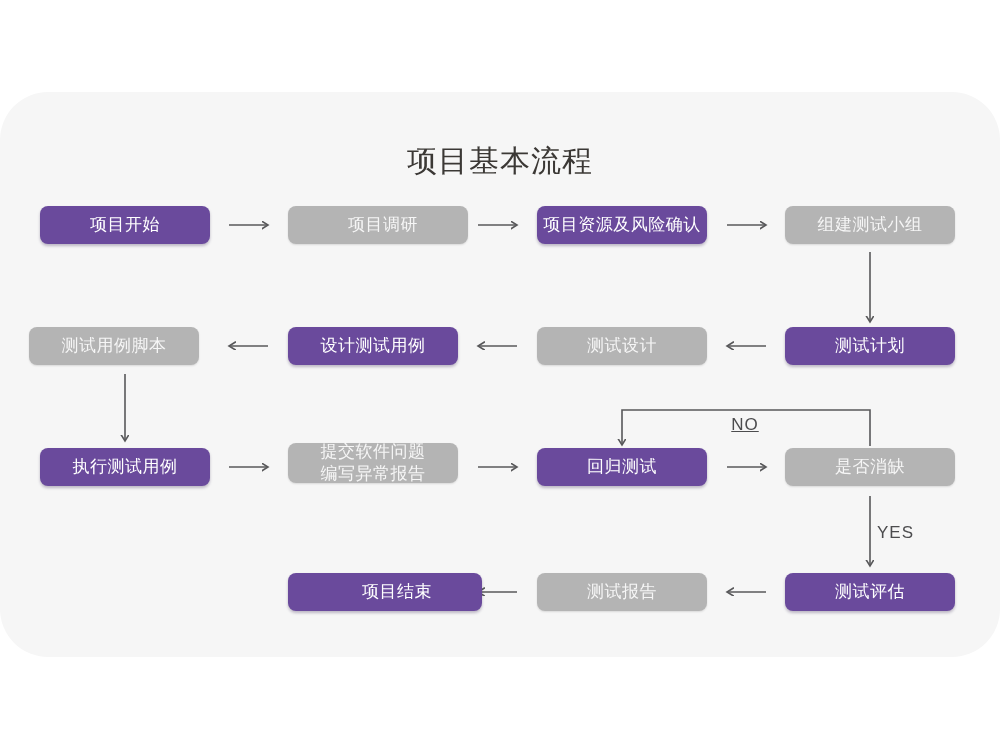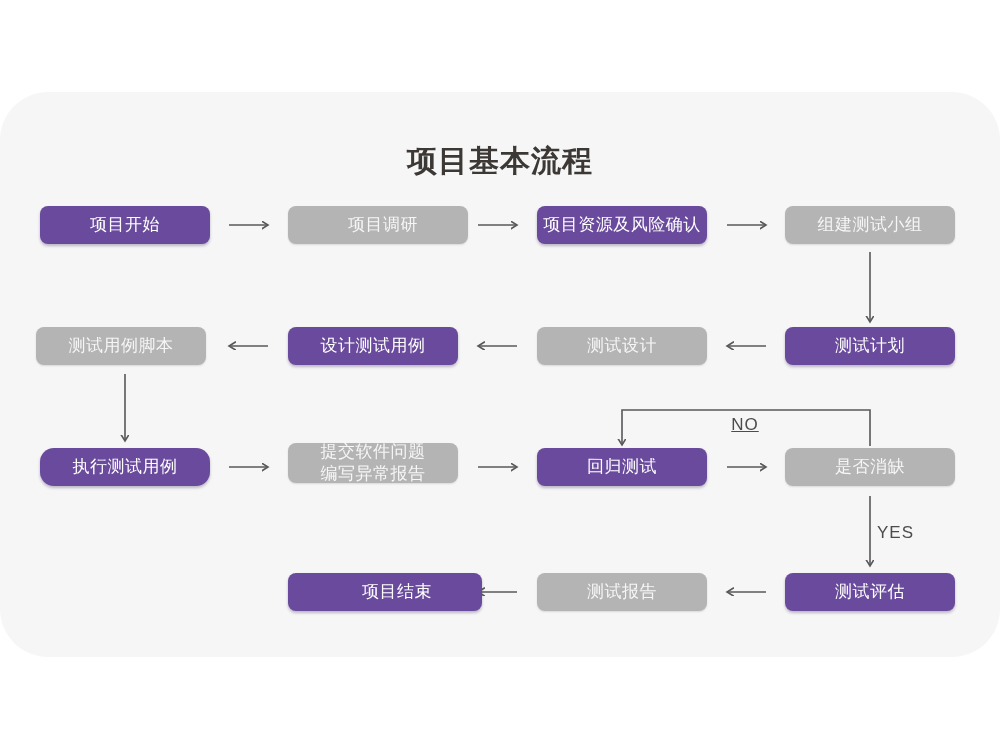--- a/index.html
+++ b/index.html
@@ -7,41 +7,41 @@
     width:1000px;height:750px;background:#ffffff;
     font-family:"Liberation Sans","DejaVu Sans",sans-serif;
   }
   #screen{position:relative;width:1000px;height:750px;overflow:hidden;background:#ffffff;}
   .card{
     position:absolute;left:0;top:92px;width:1000px;height:565px;
     background:#f6f6f6;border-radius:48px;
   }
   .title{
     position:absolute;top:141px;left:0;width:1000px;text-align:center;
-    font-size:30px;font-weight:700;color:#3b3835;letter-spacing:1px;
+    font-size:30px;font-weight:400;color:#3b3835;letter-spacing:1px;
   }
   .node{
     position:absolute;width:170px;height:38px;border-radius:8px;
     display:flex;align-items:center;justify-content:center;
     font-size:17px;letter-spacing:0.5px;
   }
   .node .node-label{white-space:pre-line;text-align:center;line-height:22px;}
   .purple{background:#6a4a9c;color:#ffffff;box-shadow:0 2px 3px rgba(40,20,70,0.28);}
   .gray{background:#b4b4b4;color:rgba(255,255,255,0.88);box-shadow:0 1px 2px rgba(0,0,0,0.12);}
 
   
   #n-project-start{left:40px;top:206px;}
   #n-project-research{left:288px;top:206px;padding-left:10px;}
   #n-project-resources-risk-confirm{left:537px;top:206px;}
   #n-form-test-team{left:785px;top:206px;}
-  #n-test-case-script{left:36px;top:327px;}
+  #n-test-case-script{left:29px;top:327px;}
   #n-design-test-cases{left:288px;top:327px;}
   #n-test-design{left:537px;top:327px;}
   #n-test-plan{left:785px;top:327px;}
-  #n-execute-test-cases{left:40px;top:448px;border-radius:14px;}
+  #n-execute-test-cases{left:40px;top:448px;}
   #n-submit-issues-report{left:288px;top:443px;height:40px;}
   #n-regression-test{left:537px;top:448px;}
   #n-defect-resolved-check{left:785px;top:448px;}
   #n-project-end{left:288px;top:573px;padding-left:24px;}
   #n-test-report{left:537px;top:573px;border-radius:8px;}
   #n-test-evaluation{left:785px;top:573px;}
 
   svg.arrow-layer{position:absolute;left:0;top:0;width:1000px;height:750px;pointer-events:none;}
   .arrow{stroke:#58585a;stroke-width:1.6;fill:none;}
 

